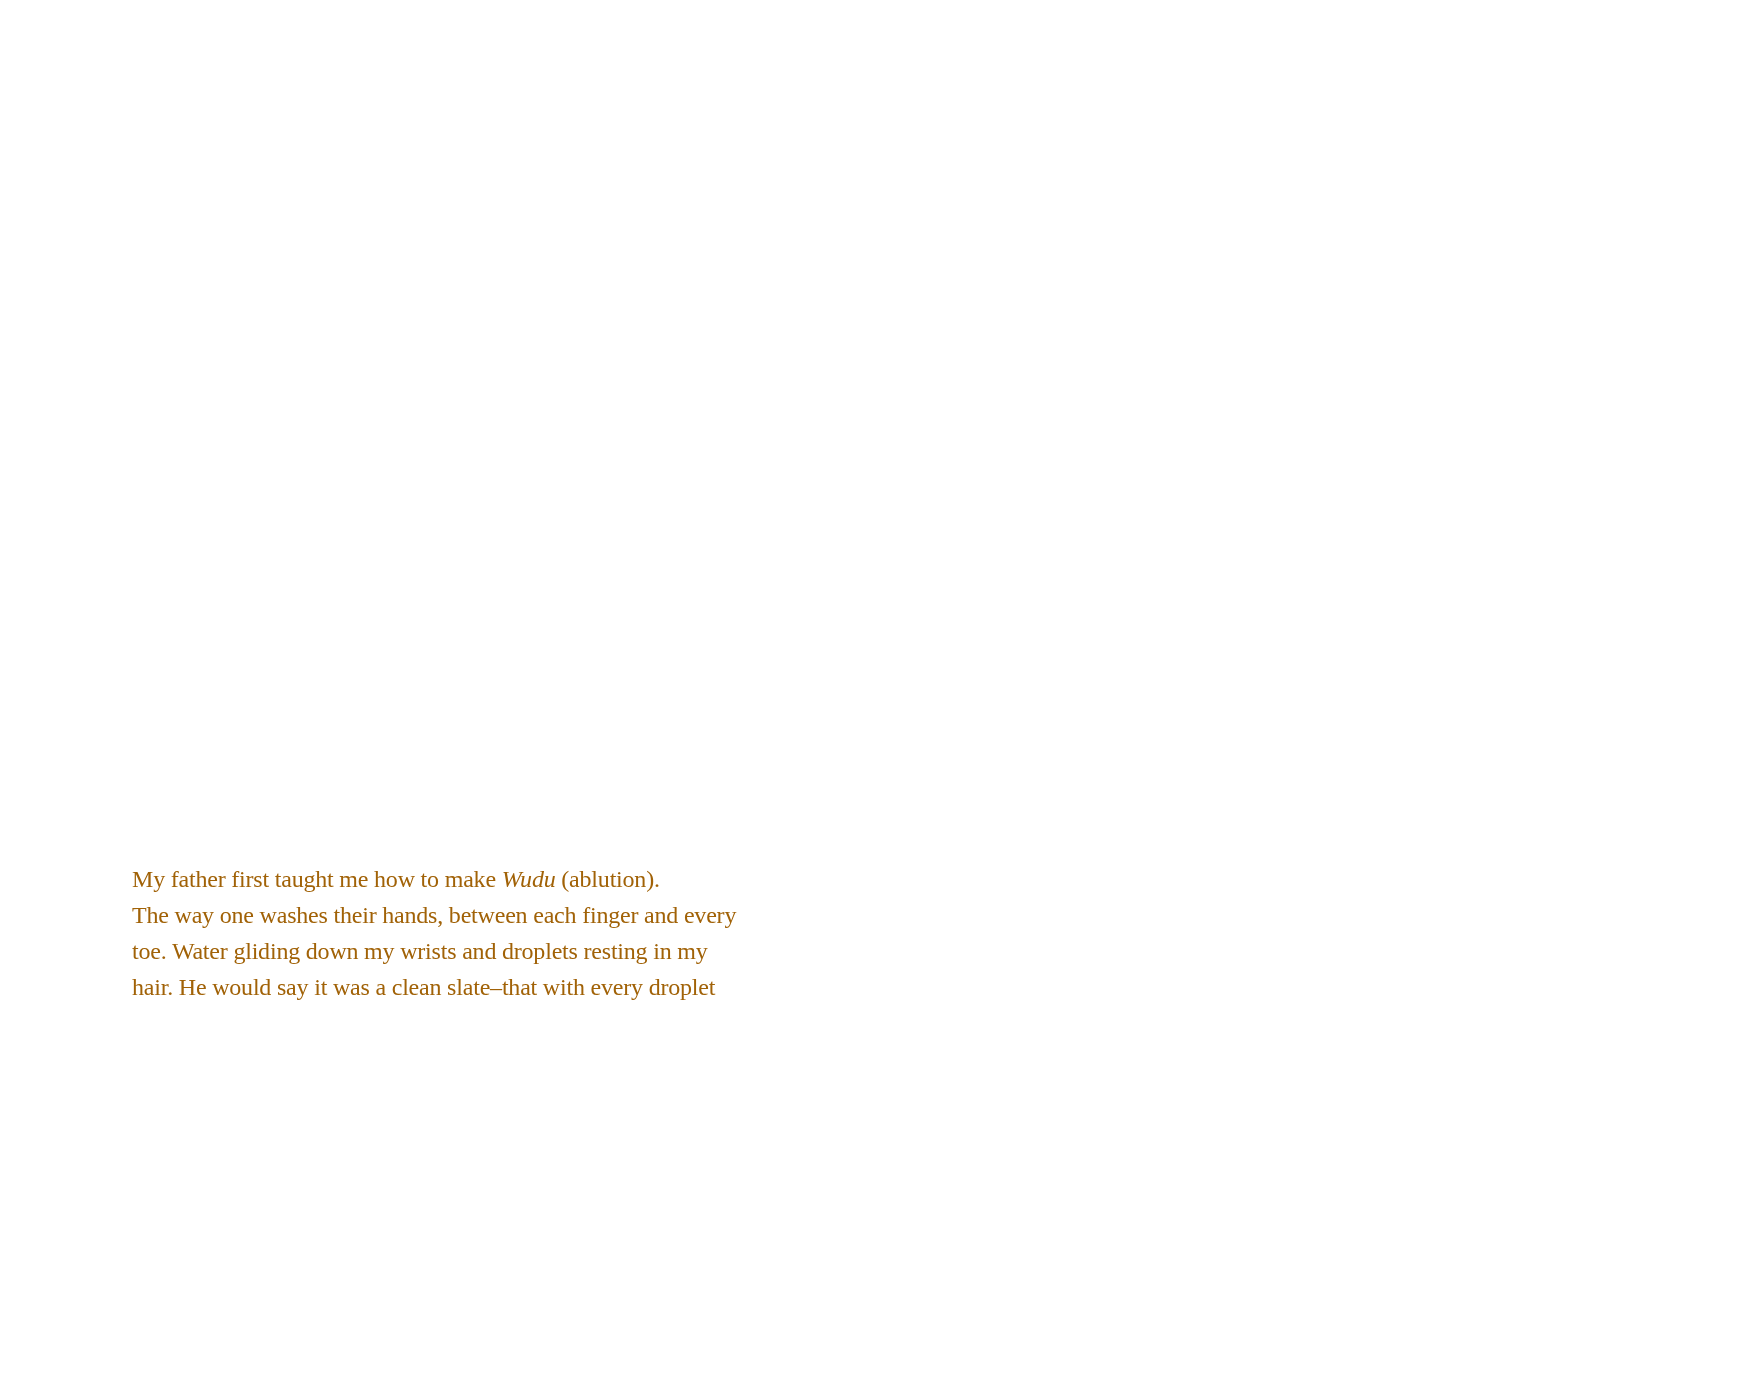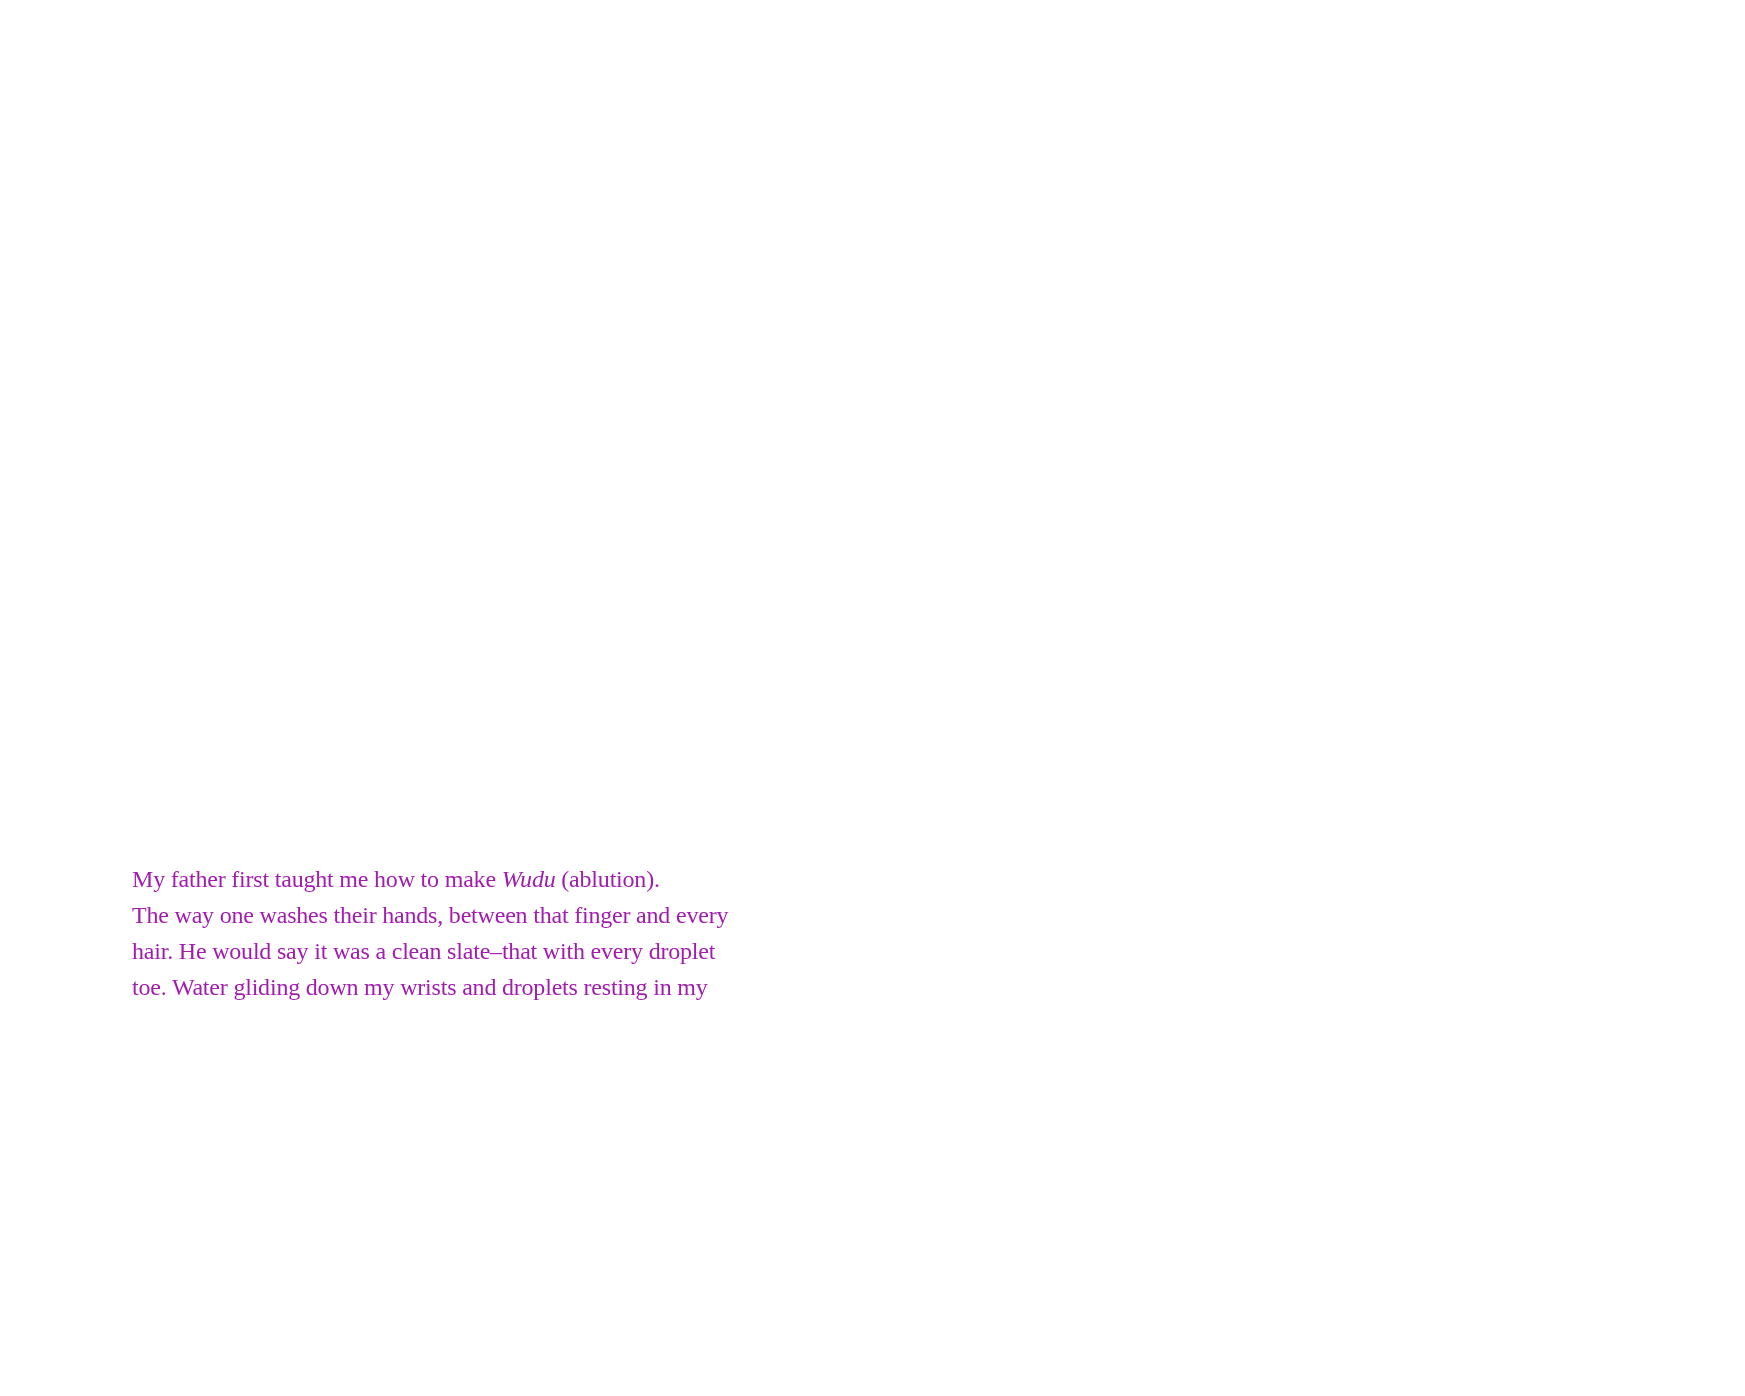--- a/index.html
+++ b/index.html
@@ -13,39 +13,39 @@
   }
   .page-half { position:absolute; top:0; height:100%; width:50%; }
   .page-left  { left:0; }
   .page-right { left:50%; }
 
   .paragraph {
     position: absolute;
     left: 132px;
     top: 861px;
     width: 640px;
-    color: #a21caf;
+    color: #a16207;
     font-size: 24px;
     line-height: 36px;
     letter-spacing: -0.2px;
   }
   .paragraph .line { white-space: nowrap; }
   .paragraph .it { font-style: italic; }
 </style>
 </head>
 <body>
 
 <div class="spread">
 
   <div class="page-half page-left">
     <div class="paragraph">
         <div class="line"><span>My father first taught me how to make </span><span class="it">Wudu</span><span> (ablution).</span></div>
-        <div class="line"><span>The way one washes their hands, between that finger and every</span></div>
+        <div class="line"><span>The way one washes their hands, between each finger and every</span></div>
+        <div class="line"><span>toe. Water gliding down my wrists and droplets resting in my</span></div>
         <div class="line"><span>hair. He would say it was a clean slate–that with every droplet</span></div>
-        <div class="line"><span>toe. Water gliding down my wrists and droplets resting in my</span></div>
       </div>
   </div>
 
   <div class="page-half page-right">
 
     
   </div>
 </div>
 
 </body></html>

